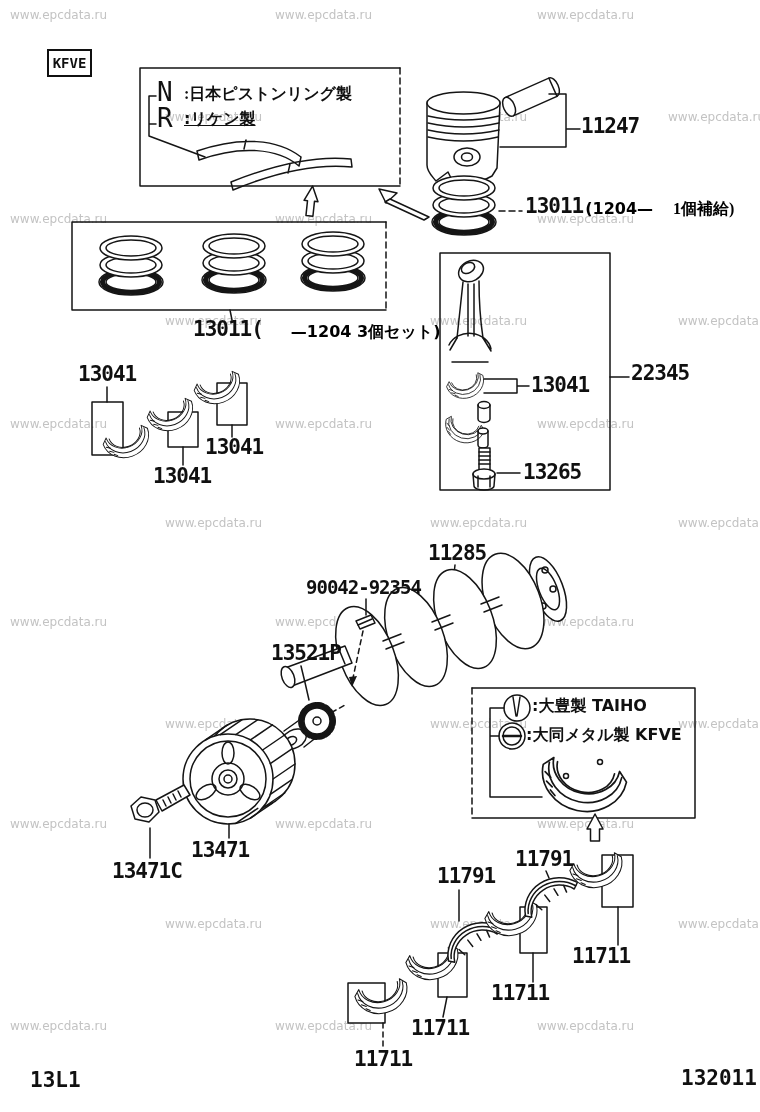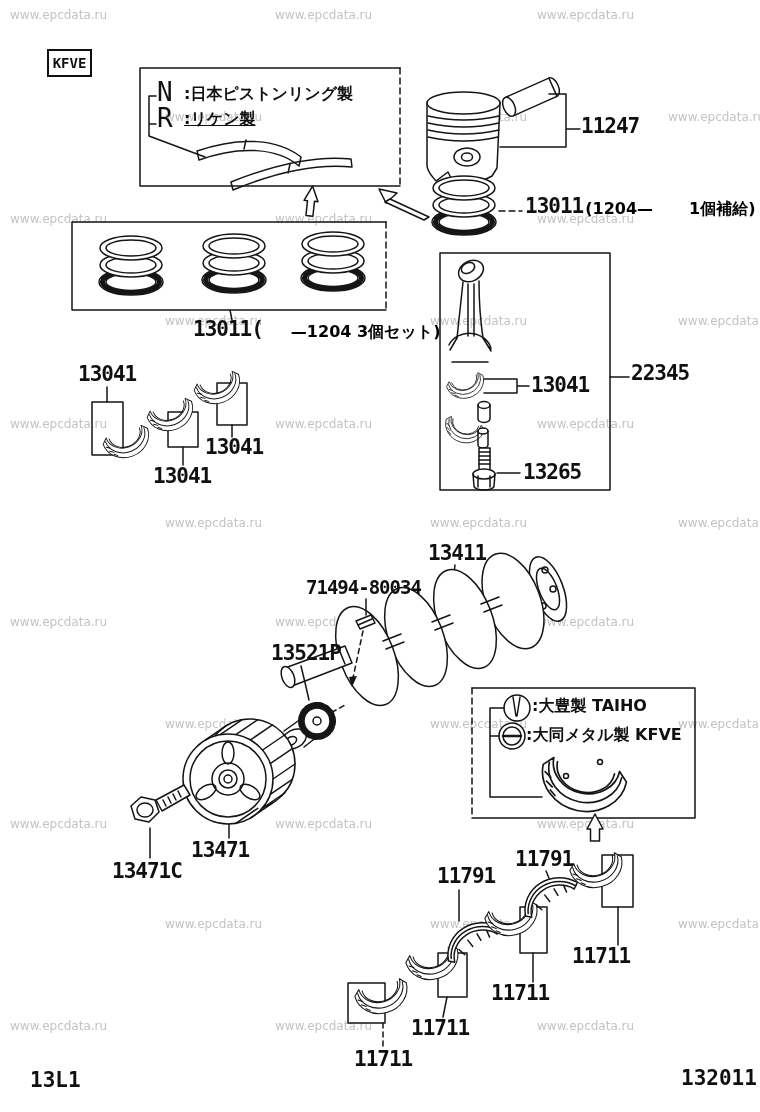--- a/index.html
+++ b/index.html
@@ -6,21 +6,21 @@
   #page{position:relative;width:760px;height:1112px;background:#fff;overflow:hidden;
         font-family:"DejaVu Sans",sans-serif;}
   .wm{position:absolute;font:12px "DejaVu Sans",sans-serif;color:#c3c3c3;white-space:nowrap;}
   .pn{position:absolute;font-family:"DejaVu Sans Mono","Liberation Mono",monospace;
       font-weight:bold;color:#101010;font-size:21px;line-height:1;letter-spacing:-1px;white-space:nowrap;}
   .pn-sm{font-size:21px;letter-spacing:0;}
   .pn-key{font-size:19px;}
   .jp{font-family:"DejaVu Sans",sans-serif;font-weight:bold;font-size:16px;letter-spacing:0;}
   .row{position:absolute;display:flex;align-items:flex-start;white-space:nowrap;}
   .row .jp{margin-top:3px;}
-  .gap20{margin-left:36px;} .gap28{margin-left:28px;} .gap2{margin-left:2px;}
+  .gap20{margin-left:20px;font-family:Liberation Serif, serif;} .gap28{margin-left:28px;} .gap2{margin-left:2px;}
   #kfve{position:absolute;left:47px;top:49px;width:41px;height:24px;border:2px solid #101010;
         display:flex;align-items:center;justify-content:center;
         font:bold 14px "DejaVu Sans Mono","Liberation Mono",monospace;color:#101010;}
   .legend-key{position:absolute;font:26px "DejaVu Sans Mono","Liberation Mono",monospace;color:#101010;line-height:1;}
   .legend-jp{position:absolute;font:bold 16px "DejaVu Sans",sans-serif;color:#101010;line-height:1;}
   svg{position:absolute;left:0;top:0;}
   svg *{stroke:#151515;stroke-width:1.5;fill:none;stroke-linecap:round;stroke-linejoin:round;}
   .wf{fill:#ffffff;}
   .blk{fill:#151515;stroke:none;}
   .d1{stroke-dasharray:6,4;}
@@ -268,21 +268,21 @@
       <use href="#crescent" transform="translate(553,896) rotate(-8)"></use>
       <path d="M546,871 L549,878"></path>
       <rect x="602" y="855" width="31" height="52"></rect>
       <use href="#shell" transform="translate(597,869) rotate(-15) scale(0.7)"></use>
       <path d="M618,907 V945"></path>
     </g>
   </svg>
 
   <div id="kfve">KFVE</div>
   <div class="legend-key" style="left:157px;top:79px;">N</div>
-  <div class="legend-jp" style="left:184px;top:86px;">:日本ピストンリング製</div>
+  <div class="legend-jp" style="left:184px;top:86px;font-family:Liberation Serif, serif;">:日本ピストンリング製</div>
   <div class="legend-key" style="left:157px;top:105px;">R</div>
   <div class="legend-jp" style="left:184px;top:111px;text-decoration:underline;">:リケン製</div>
 
   <div class="pn" style="left:581px;top:116px;">11247</div>
 
   <div class="row" style="left:525px;top:196px;">
     <span class="pn" style="position:static;">13011</span>
     <span class="jp gap2">(1204—</span>
     <span class="jp gap20">1個補給)</span>
   </div>
@@ -292,22 +292,22 @@
     <span class="jp gap28">—1204 3個セット)</span>
   </div>
 
   <div class="pn" style="left:78px;top:364px;">13041</div>
   <div class="pn" style="left:205px;top:437px;">13041</div>
   <div class="pn" style="left:153px;top:466px;">13041</div>
   <div class="pn" style="left:531px;top:375px;">13041</div>
 
   <div class="pn" style="left:631px;top:363px;">22345</div>
   <div class="pn" style="left:523px;top:462px;">13265</div>
-  <div class="pn" style="left:428px;top:543px;">13411</div>
-  <div class="pn pn-key" style="left:306px;top:578px;">71494-80034</div>
+  <div class="pn" style="left:428px;top:543px;">11285</div>
+  <div class="pn pn-key" style="left:306px;top:578px;">90042-92354</div>
   <div class="pn" style="left:271px;top:643px;">13521P</div>
   <div class="pn" style="left:191px;top:840px;">13471</div>
   <div class="pn" style="left:112px;top:861px;">13471C</div>
 
   <div class="legend-jp" style="left:532px;top:698px;">:大豊製 TAIHO</div>
   <div class="legend-jp" style="left:526px;top:727px;">:大同メタル製 KFVE</div>
 
   <div class="pn" style="left:437px;top:866px;">11791</div>
   <div class="pn" style="left:515px;top:849px;">11791</div>
   <div class="pn" style="left:572px;top:946px;">11711</div>

